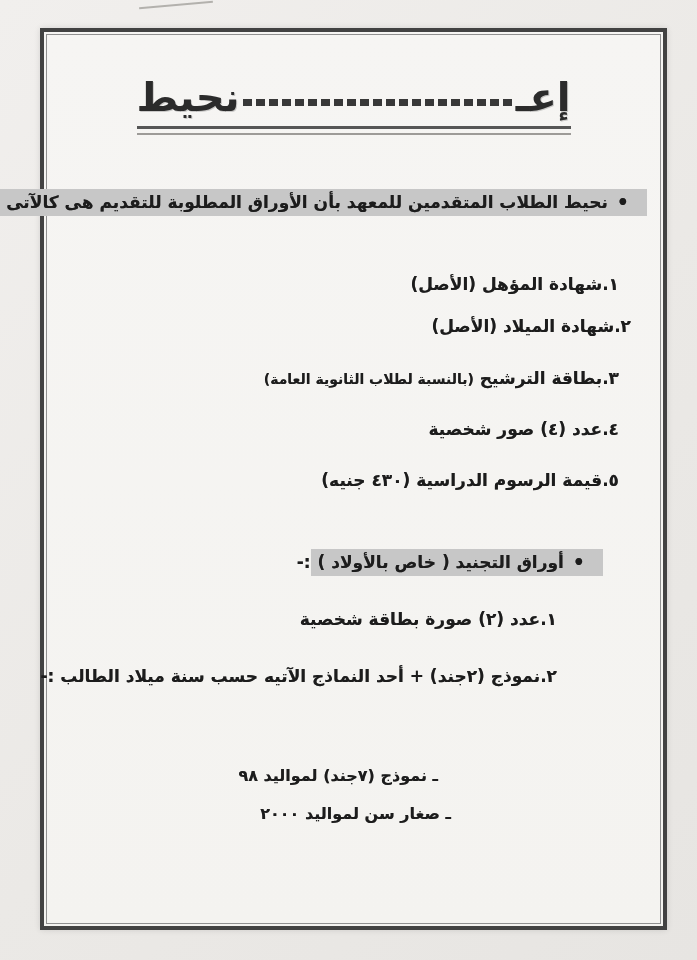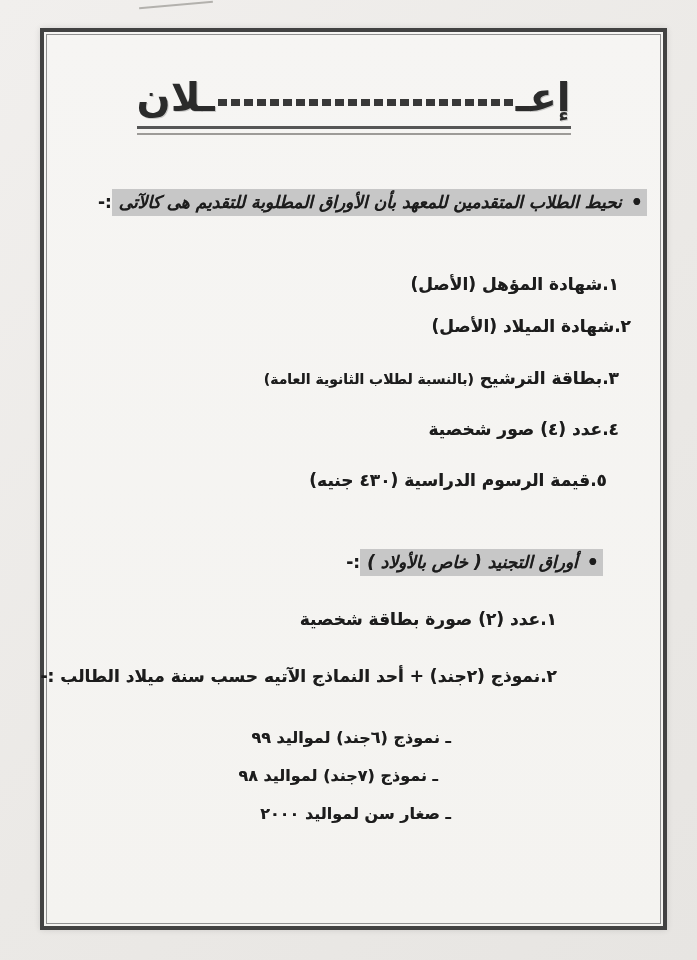--- a/index.html
+++ b/index.html
@@ -34,21 +34,21 @@
   .title-underline2{
     position:absolute;top:101px;left:50%;transform:translateX(-50%);
     width:434px;height:2px;background:#9d9b98;
   }
   
   .line{
     position:absolute;white-space:nowrap;
     font-weight:bold;font-size:17px;line-height:26px;color:#1c1c1c;
     text-shadow:0 0 0.5px rgba(20,20,20,0.55);
   }
-  .hl{background:#c7c7c7;padding:3px 4px 4px 7px;font-style:italic;}
+  .hl{background:#c7c7c7;padding:3px 18px 4px 7px;}
   .bullet{font-size:19px;vertical-align:-1px;margin-left:9px;}
   .note{font-size:14px;}
   .sub{font-size:16px;}
   
   .topmark{position:absolute;left:139px;top:4px;width:74px;height:2px;
     background:#b3b1ad;transform:rotate(-5deg);}
   .speck{position:absolute;left:585px;top:51px;width:3px;height:3px;
     background:#6b6b6b;border-radius:50%;}
 </style>
 </head>
@@ -56,57 +56,54 @@
 
 <div class="topmark"></div>
 <div class="speck"></div>
 
 <div class="paper">
   <div class="paper-inner"></div>
 
   <div class="title">
     <span>إعـ</span>
     <span class="dashes"></span>
-    <span>ـلان</span>
+    <span>نحيط</span>
   </div>
   <div class="title-underline2"></div>
 
   <div class="line" style="top:157px;right:16px;">
     <span class="hl"><span class="bullet">•</span><span>نحيط الطلاب المتقدمين للمعهد بأن الأوراق المطلوبة للتقديم هى كالآتى</span></span><span>:-</span>
   </div>
 
   <div class="line" style="top:230px;right:44px;margin-top:9px;">
     <span>١.شهادة المؤهل (الأصل)</span>
   </div>
   <div class="line" style="top:281px;right:32px;">
     <span>٢.شهادة الميلاد (الأصل)</span>
   </div>
   <div class="line" style="top:333px;right:44px;">
     <span>٣.بطاقة الترشيح </span><span class="note">(بالنسبة لطلاب الثانوية العامة)</span>
   </div>
   <div class="line" style="top:384px;right:44px;">
     <span>٤.عدد (٤) صور شخصية</span>
   </div>
-  <div class="line" style="top:435px;right:56px;">
+  <div class="line" style="top:435px;right:44px;">
     <span>٥.قيمة الرسوم الدراسية (٤٣٠ جنيه)</span>
   </div>
 
   <div class="line" style="top:517px;right:60px;">
     <span class="hl"><span class="bullet">•</span><span>أوراق التجنيد ( خاص بالأولاد )</span></span><span>:-</span>
   </div>
 
   <div class="line" style="top:574px;right:106px;">
     <span>١.عدد (٢) صورة بطاقة شخصية</span>
   </div>
   <div class="line" style="top:631px;right:106px;text-align:right;">
     <span>٢.نموذج (٢جند) + أحد النماذج الآتيه حسب سنة ميلاد الطالب :-</span>
   </div>
 
-  <div class="line sub" style="top:693px;right:212px;">
-    <span>ـ نموذج (٦جند) لمواليد ٩٩</span>
-  </div>
   <div class="line sub" style="top:731px;right:225px;text-align:right;">
     <span>ـ نموذج (٧جند) لمواليد ٩٨</span>
   </div>
   <div class="line sub" style="top:769px;right:212px;">
     <span>ـ صغار سن لمواليد ٢٠٠٠</span>
   </div>
 </div>
 
 </body></html>

